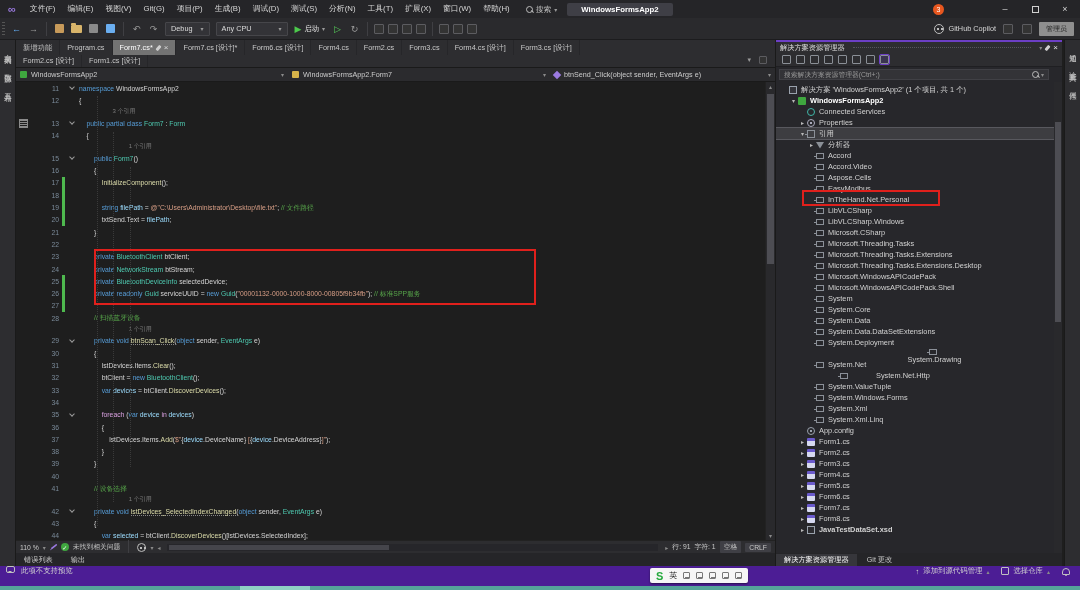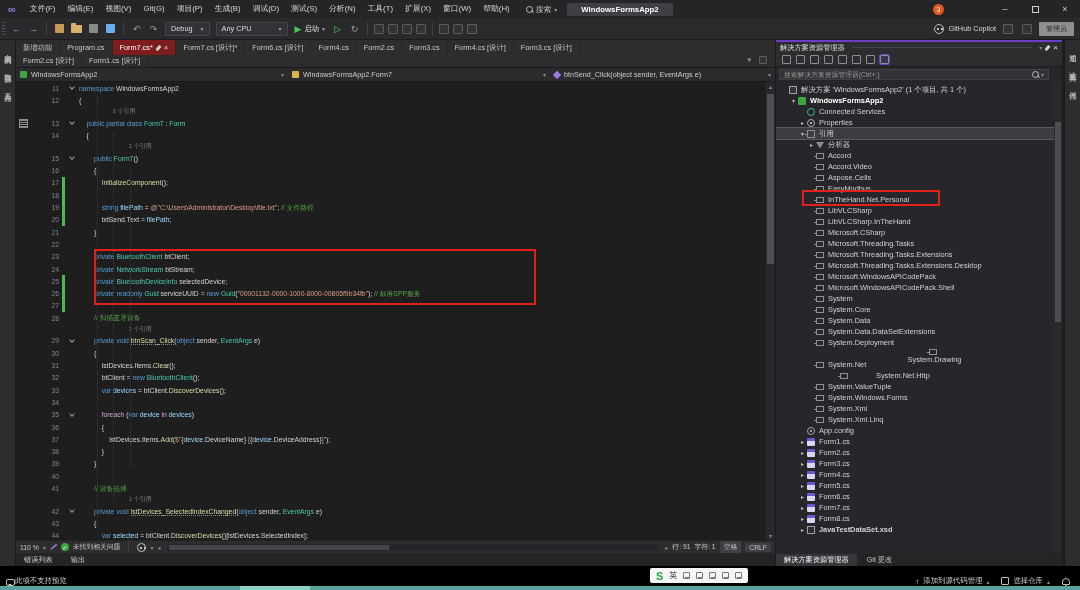--- a/index.html
+++ b/index.html
@@ -44,21 +44,21 @@
   .vside{position:absolute;top:40px;bottom:24px;width:16px;background:#2d2d30;display:flex;flex-direction:column;align-items:center;gap:16px;padding-top:8px;}
   #vside-l{left:0;border-right:1px solid #1a1a1a;}
   #vside-r{right:0;border-left:1px solid #1a1a1a;}
   .vtab{writing-mode:vertical-lr;font-size:7.4px;color:#c2c2c2;letter-spacing:1px;cursor:default;}
 
   
   #center{position:absolute;left:16px;top:40px;width:759px;height:526px;background:#1e1e1e;}
   #tabrow1{position:absolute;left:0;top:0;width:100%;height:15px;background:#2d2d30;display:flex;}
   #tabrow2{position:absolute;left:0;top:15px;width:100%;height:13px;background:#2d2d30;display:flex;border-bottom:1px solid #1a1a1a;}
   .dtab{display:flex;align-items:center;padding:0 7px;font-size:7.3px;color:#c8c8c8;border-right:1px solid #262629;gap:4px;white-space:nowrap;}
-  .dtab.active{background:#7f1d1d;color:#ffffff;text-align:right;}
+  .dtab.active{background:#737373;color:#ffffff;text-align:right;}
   .pin-icon{width:3px;height:6px;background:#cfcfcf;transform:rotate(40deg);border-radius:1px;}
   .tclose{color:#d8d8d8;font-size:8px;}
   #tab-overflow{position:absolute;right:6px;top:16px;display:flex;gap:6px;align-items:center;color:#9a9a9a;font-size:7px;}
   #breadcrumb{position:absolute;left:0;top:28px;width:100%;height:14px;background:#2b2b2e;border-bottom:1px solid #1a1a1a;display:flex;align-items:center;font-size:7.2px;color:#cccccc;}
   .bc-seg{display:flex;align-items:center;gap:4px;height:100%;padding:0 4px;}
   .bc-seg .car{margin-left:auto;color:#8a8a8a;font-size:6px;}
   #bc1{width:272px;} #bc2{width:262px;} #bc3{flex:1;}
   .bc-ic{width:7px;height:7px;display:inline-block;}
   .bc-proj{background:#3fa73f;border-radius:1px;}
   .bc-class{background:#d8b44a;border-radius:1px;}
@@ -123,21 +123,21 @@
   .icon-asm::before{content:"";position:absolute;left:-3px;top:2px;width:3px;height:1px;background:#8b9098;}
   .icon-config{border:1px solid #9aa2ad;border-radius:50%;background:radial-gradient(#9aa2ad 1px,transparent 1.2px);}
   .icon-form{background:#d6d9f0;border-top:3px solid #6a5acd;border-radius:1px;}
   .icon-xsd{border:1px solid #9aa2ad;background:#2c2c30;}
   #sol-btabs{position:absolute;left:0;bottom:0;width:100%;height:13px;background:#252528;display:flex;align-items:center;font-size:7.2px;gap:2px;}
   #sol-btabs .btab.active{background:#36363b;color:#fff;}
   #sol-scroll{position:absolute;right:0;top:42px;width:8px;bottom:13px;background:#29292c;}
   #sol-scroll .thumb{position:absolute;left:1px;right:1px;top:40px;height:200px;background:#4d4d53;}
 
   
-  #statusbar{position:absolute;left:0;top:566px;width:1080px;height:20px;background:#000000;display:flex;align-items:flex-end;font-size:7.4px;color:#d0d0d0;padding:0 6px;gap:0;}
+  #statusbar{position:absolute;left:0;top:566px;width:1080px;height:20px;background:#4c1d95;display:flex;align-items:flex-start;font-size:7.4px;color:#d0d0d0;padding:0 6px;gap:6px;}
   #bubble{width:9px;height:7px;border:1px solid #c0c0c0;border-radius:2px;position:relative;}
   #bubble::after{content:"";position:absolute;left:1px;bottom:-3px;border:2px solid transparent;border-top-color:#c0c0c0;}
   #sb-right{margin-left:auto;display:flex;align-items:center;gap:12px;}
   .sb-item{display:flex;align-items:center;gap:4px;}
   .repo-ic{width:8px;height:8px;border:1px solid #c0c0c0;border-radius:1px;}
   .bell{width:8px;height:7px;border:1px solid #c0c0c0;border-radius:4px 4px 1px 1px;position:relative;margin-right:4px;}
   .bell::after{content:"";position:absolute;left:2px;bottom:-2px;width:2px;height:2px;border-radius:50%;background:#c0c0c0;}
   #ime{position:absolute;left:650px;top:2px;height:15px;background:#f6f6f6;border-radius:2px;display:flex;align-items:center;padding:0 6px;gap:6px;box-shadow:0 1px 2px rgba(0,0,0,.5);}
   #ime .slogo{color:#24a93c;font-weight:bold;font-size:11px;}
   #ime .mode{color:#222;font-size:8px;}
@@ -689,21 +689,21 @@
           <span class="tlabel">InTheHand.Net.Personal</span>
         </div>
         <div class="trow" style="padding-left: 31px;">
           <span class="arr"></span>
           <span class="ti icon-asm"></span>
           <span class="tlabel">LibVLCSharp</span>
         </div>
         <div class="trow" style="padding-left: 31px;">
           <span class="arr"></span>
           <span class="ti icon-asm"></span>
-          <span class="tlabel">LibVLCSharp.InTheHand</span>
+          <span class="tlabel">LibVLCSharp.Windows</span>
         </div>
         <div class="trow" style="padding-left: 31px;">
           <span class="arr"></span>
           <span class="ti icon-asm"></span>
           <span class="tlabel">Microsoft.CSharp</span>
         </div>
         <div class="trow" style="padding-left: 31px;">
           <span class="arr"></span>
           <span class="ti icon-asm"></span>
           <span class="tlabel">Microsoft.Threading.Tasks</span>

